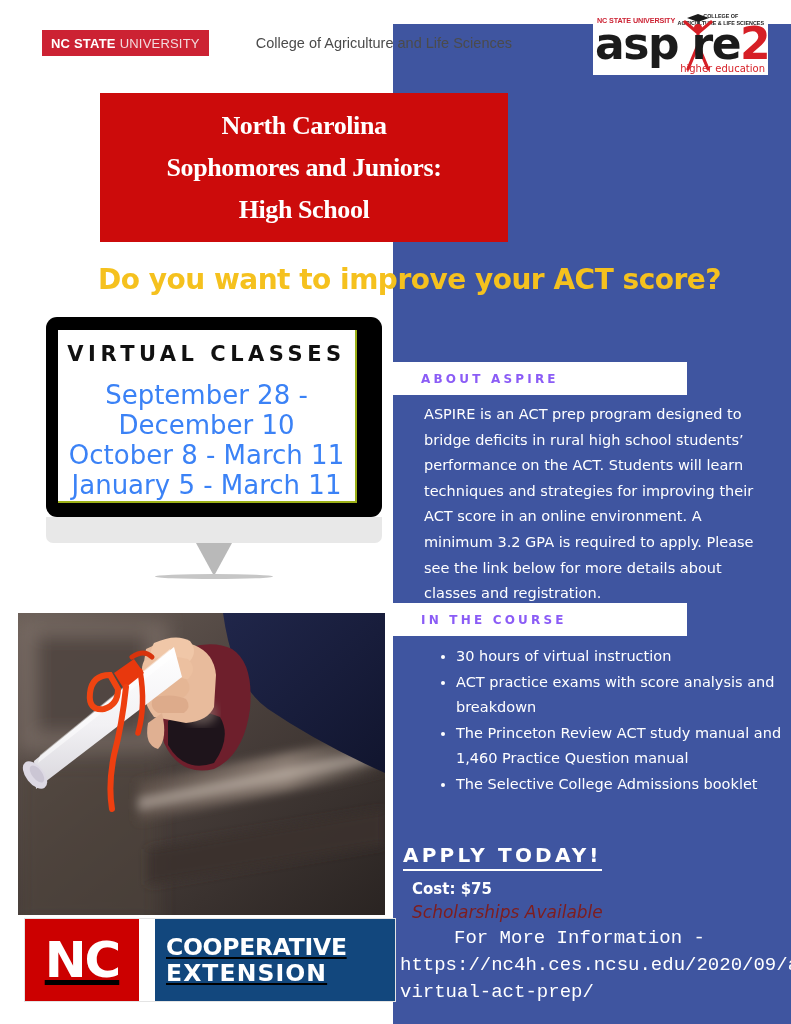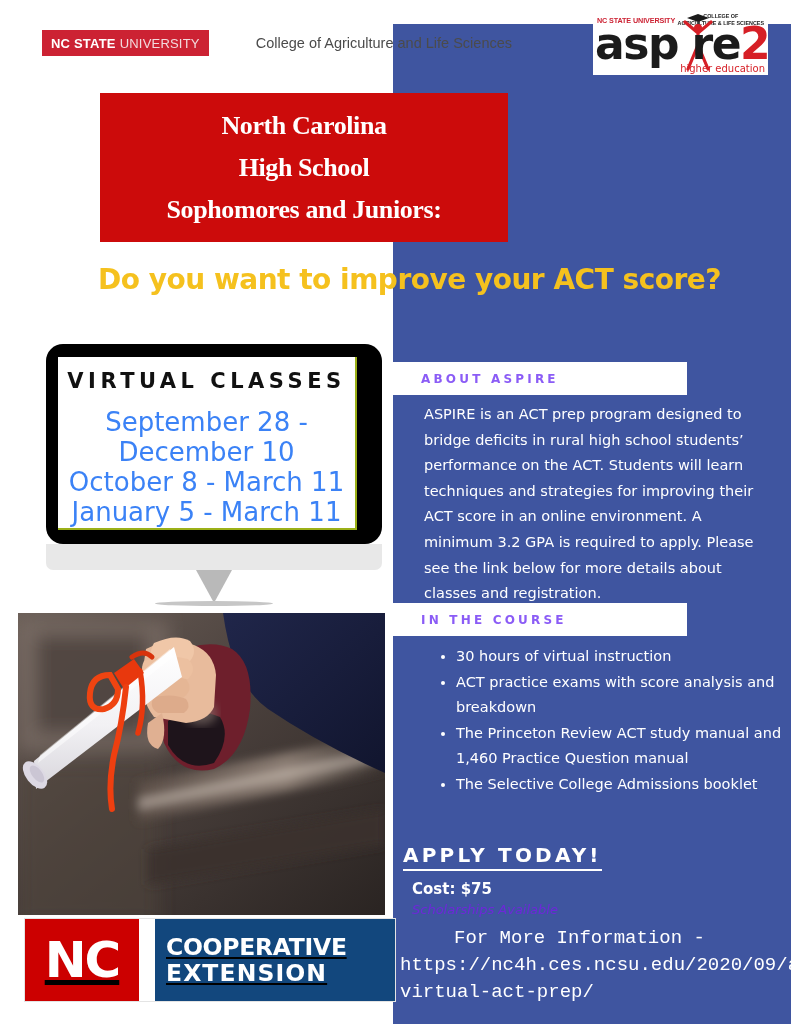--- a/index.html
+++ b/index.html
@@ -167,24 +167,23 @@
   .monitor {
     position: absolute;
     left: 46px;
     top: 317px;
     width: 336px;
   }
   .monitor-bezel {
     width: 336px;
     height: 200px;
     background: #000000;
-    border-radius: 17px;
+    border-radius: 11px;
     box-sizing: border-box;
     padding: 13px 25px 14px 12px;
-    margin-top: 27px;
   }
   .monitor-screen {
     width: 100%;
     height: 100%;
     background: #ffffff;
     box-sizing: border-box;
     border-right: 2px solid #9bb018;
     border-bottom: 2px solid #9bb018;
     padding-top: 12px;
     text-align: center;
@@ -292,23 +291,23 @@
     top: 880px;
     font-size: 15px;
     font-weight: bold;
     color: #ffffff;
     font-family: "DejaVu Sans", sans-serif;
   }
   .apply-schol {
     position: absolute;
     left: 412px;
     top: 902px;
-    font-size: 13px;
+    font-size: 17px;
     font-style: italic;
-    color: #6d28d9;
+    color: #7f1d1d;
     font-family: "DejaVu Sans", sans-serif;
   }
   .apply-more {
     position: absolute;
     left: 400px;
     top: 925px;
     width: 380px;
     text-align: left;
     font-size: 19px;
     line-height: 27px;
@@ -410,22 +409,22 @@
       </svg>
     </div>
     <div class="aspire-word">
       <span>asp</span><span class="igap">i</span><span>re</span><span class="two">2</span>
     </div>
     <div class="aspire-higher">higher education</div>
   </div>
 
   <div class="red-banner">
     <div class="line">North Carolina</div>
+    <div class="line">Sophomores and Juniors:</div>
     <div class="line">High School</div>
-    <div class="line">Sophomores and Juniors:</div>
   </div>
 
   <div class="yellow-q">Do you want to improve your ACT score?</div>
 
   <div class="monitor">
     <div class="monitor-bezel">
       <div class="monitor-screen">
         <div class="vc-title">VIRTUAL CLASSES</div>
         <div class="vc-date">September 28 - December 10</div>
         <div class="vc-date">October 8 - March 11</div>

